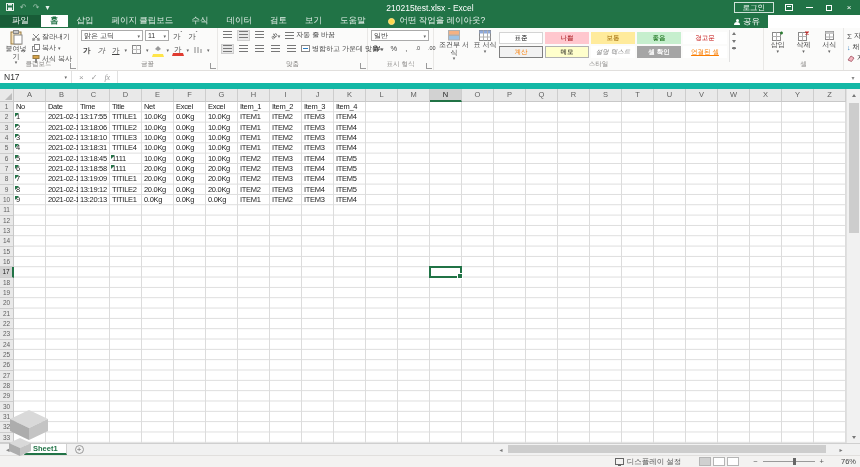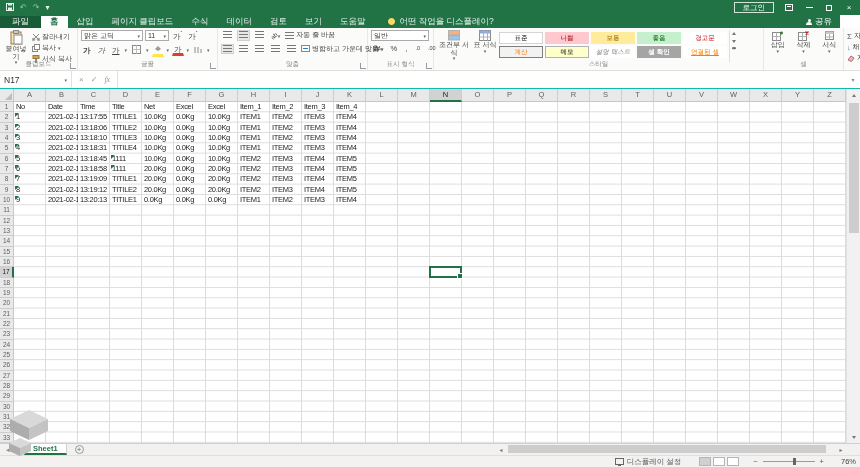--- a/index.html
+++ b/index.html
@@ -13,21 +13,21 @@
   .title-text { position:absolute; left:0; right:0; text-align:center; font-size:8.5px; color:#fff; }
   .tb-right { position:absolute; right:0; top:0; height:15px; display:flex; align-items:center; gap:10px; padding-right:6px; }
   .login-btn { border:1px solid rgba(255,255,255,.8); font-size:7.5px; padding:0 8px; height:11px; line-height:10px; color:#fff; }
   .winbtn { width:10px; height:10px; display:flex; align-items:center; justify-content:center; color:#fff; font-size:8px; line-height:1; }
   .icon-minimize { width:7px; height:1px; background:#fff; display:inline-block; }
   .icon-restore { width:6px; height:6px; border:1px solid #fff; display:inline-block; }
   .icon-ribbonopts { width:8px; height:7px; border:1px solid #fff; display:inline-block; position:relative; }
   .icon-ribbonopts::after{ content:""; position:absolute; left:1px; right:1px; top:1px; height:1px; background:#fff; }
 
   
-  .tabrow { position:absolute; top:15px; left:0; width:840px; height:13px; background:#217346; display:flex; align-items:center; }
+  .tabrow { position:absolute; top:15px; left:0; width:768px; height:13px; background:#217346; display:flex; align-items:flex-start; }
   .rtab { color:#e4efe9; font-size:8.5px; padding:0 9px; display:flex; align-items:center; }
   .rtab.file { background:#185c37; color:#fff; padding:0 12px; }
   .rtab.active { background:#fff; color:#217346; font-weight:bold; }
   .tellme { display:flex; align-items:center; gap:4px; color:#e4efe9; font-size:8.5px; padding-left:14px; }
   .bulb { width:7px; height:7px; border-radius:50%; border:1px solid #ffe28a; background:#ffd94d; display:inline-block; }
   .share { position:absolute; right:8px; top:0; height:13px; display:flex; align-items:center; gap:3px; color:#fff; font-size:8.5px; }
   .person { width:6px; height:6px; display:inline-block; position:relative; }
   .person::before{ content:""; position:absolute; top:0; left:1.5px; width:3px; height:3px; border-radius:50%; background:#fff; }
   .person::after{ content:""; position:absolute; bottom:0; left:0; width:6px; height:3px; border-radius:3px 3px 0 0; background:#fff; }
 
@@ -44,21 +44,21 @@
   .mini.on { background:#e8e8e8; border-color:#cfcfcf; }
   .bars { width:9px; height:7px; background:repeating-linear-gradient(to bottom,#777 0 1px,transparent 1px 3px); display:inline-block; }
   .chip { width:44px; height:12px; font-size:6.5px; display:flex; align-items:center; justify-content:center; border:1px solid transparent; overflow:hidden; white-space:nowrap; }
   .gallery { display:flex; flex-direction:column; gap:2px; padding-top:2px; }
   .galrow { display:flex; gap:2px; }
   .galscroll { display:flex; flex-direction:column; justify-content:space-between; width:9px; padding:2px 0; border-left:1px solid #e0e0e0; margin-left:2px; align-items:center; }
   .tri-up { width:0; height:0; border-left:2.5px solid transparent; border-right:2.5px solid transparent; border-bottom:3px solid #777; }
   .tri-down { width:0; height:0; border-left:2.5px solid transparent; border-right:2.5px solid transparent; border-top:3px solid #777; }
 
   
-  .fbar { position:absolute; top:71px; left:0; width:860px; height:18px; background:#fff; border-bottom:1px solid #14b8a6; display:flex; align-items:stretch; }
+  .fbar { position:absolute; top:71px; left:0; width:860px; height:18px; background:#fff; border-bottom:6px solid #14b8a6; display:flex; align-items:stretch; }
   .namebox { width:72px; border-right:1px solid #e1e1e1; display:flex; align-items:center; justify-content:space-between; padding:0 4px; font-size:8.5px; color:#333; }
   .fxbtns { display:flex; align-items:center; gap:7px; padding:0 7px; border-right:1px solid #e1e1e1; color:#9a9a9a; font-size:8px; }
   .finput { flex:1; }
   .fdrop { width:14px; display:flex; align-items:center; justify-content:center; color:#888; font-size:6px; }
 
   
   .corner { position:absolute; top:89px; left:0; width:14px; height:13px; background:#e9e9e9; border-right:1px solid #c8c8c8; border-bottom:1px solid #c8c8c8; }
   .corner::after { content:""; position:absolute; right:1px; bottom:1px; border-left:7px solid transparent; border-bottom:7px solid #bdbdbd; }
   .colheaders { position:absolute; top:89px; left:14px; width:832px; height:13px; background:#e9e9e9; border-bottom:1px solid #c8c8c8; }
   .colhdr { position:absolute; top:0; height:12px; width:32px; text-align:center; font-size:7.5px; color:#616161; border-right:1px solid #cdcdcd; line-height:12px; }
@@ -115,20 +115,21 @@
       <svg width="8" height="8" viewBox="0 0 8 8">
           <rect x="0.5" y="0.5" width="7" height="7" fill="none" stroke="#fff"></rect>
           <rect x="2" y="4.5" width="4" height="3" fill="#fff"></rect>
           <rect x="2" y="0.5" width="4" height="2" fill="#fff"></rect>
         </svg>
     </span>
     <span class="qbtn" style="opacity:.55">↶</span>
     <span class="qbtn" style="opacity:.55">↷</span>
     <span class="qbtn dd">▾</span>
   </div>
+  <div class="title-text">210215test.xlsx - Excel</div>
   <div class="tb-right">
     <span class="login-btn">로그인</span>
     <span class="winbtn">
         <span class="icon-ribbonopts"></span>
       </span>
     <span class="winbtn">
         <span class="icon-minimize"></span>
       </span>
     <span class="winbtn">
         <span class="icon-restore"></span>
@@ -144,21 +145,21 @@
       <div class="rtab">삽입</div>
       <div class="rtab">페이지 클립보드</div>
       <div class="rtab">수식</div>
       <div class="rtab">데이터</div>
       <div class="rtab">검토</div>
       <div class="rtab">보기</div>
       <div class="rtab">도움말</div>
     </div>
   <div class="tellme">
     <span class="bulb"></span>
-    <span>어떤 작업을 디스플레이?</span>
+    <span>어떤 작업을 레이아웃?</span>
   </div>
   <div class="share">
     <span class="person"></span>
     <span>공유</span>
   </div>
 </div>
 
 <div class="ribbon">
 
   <div class="rgroup" style="width:78px">

